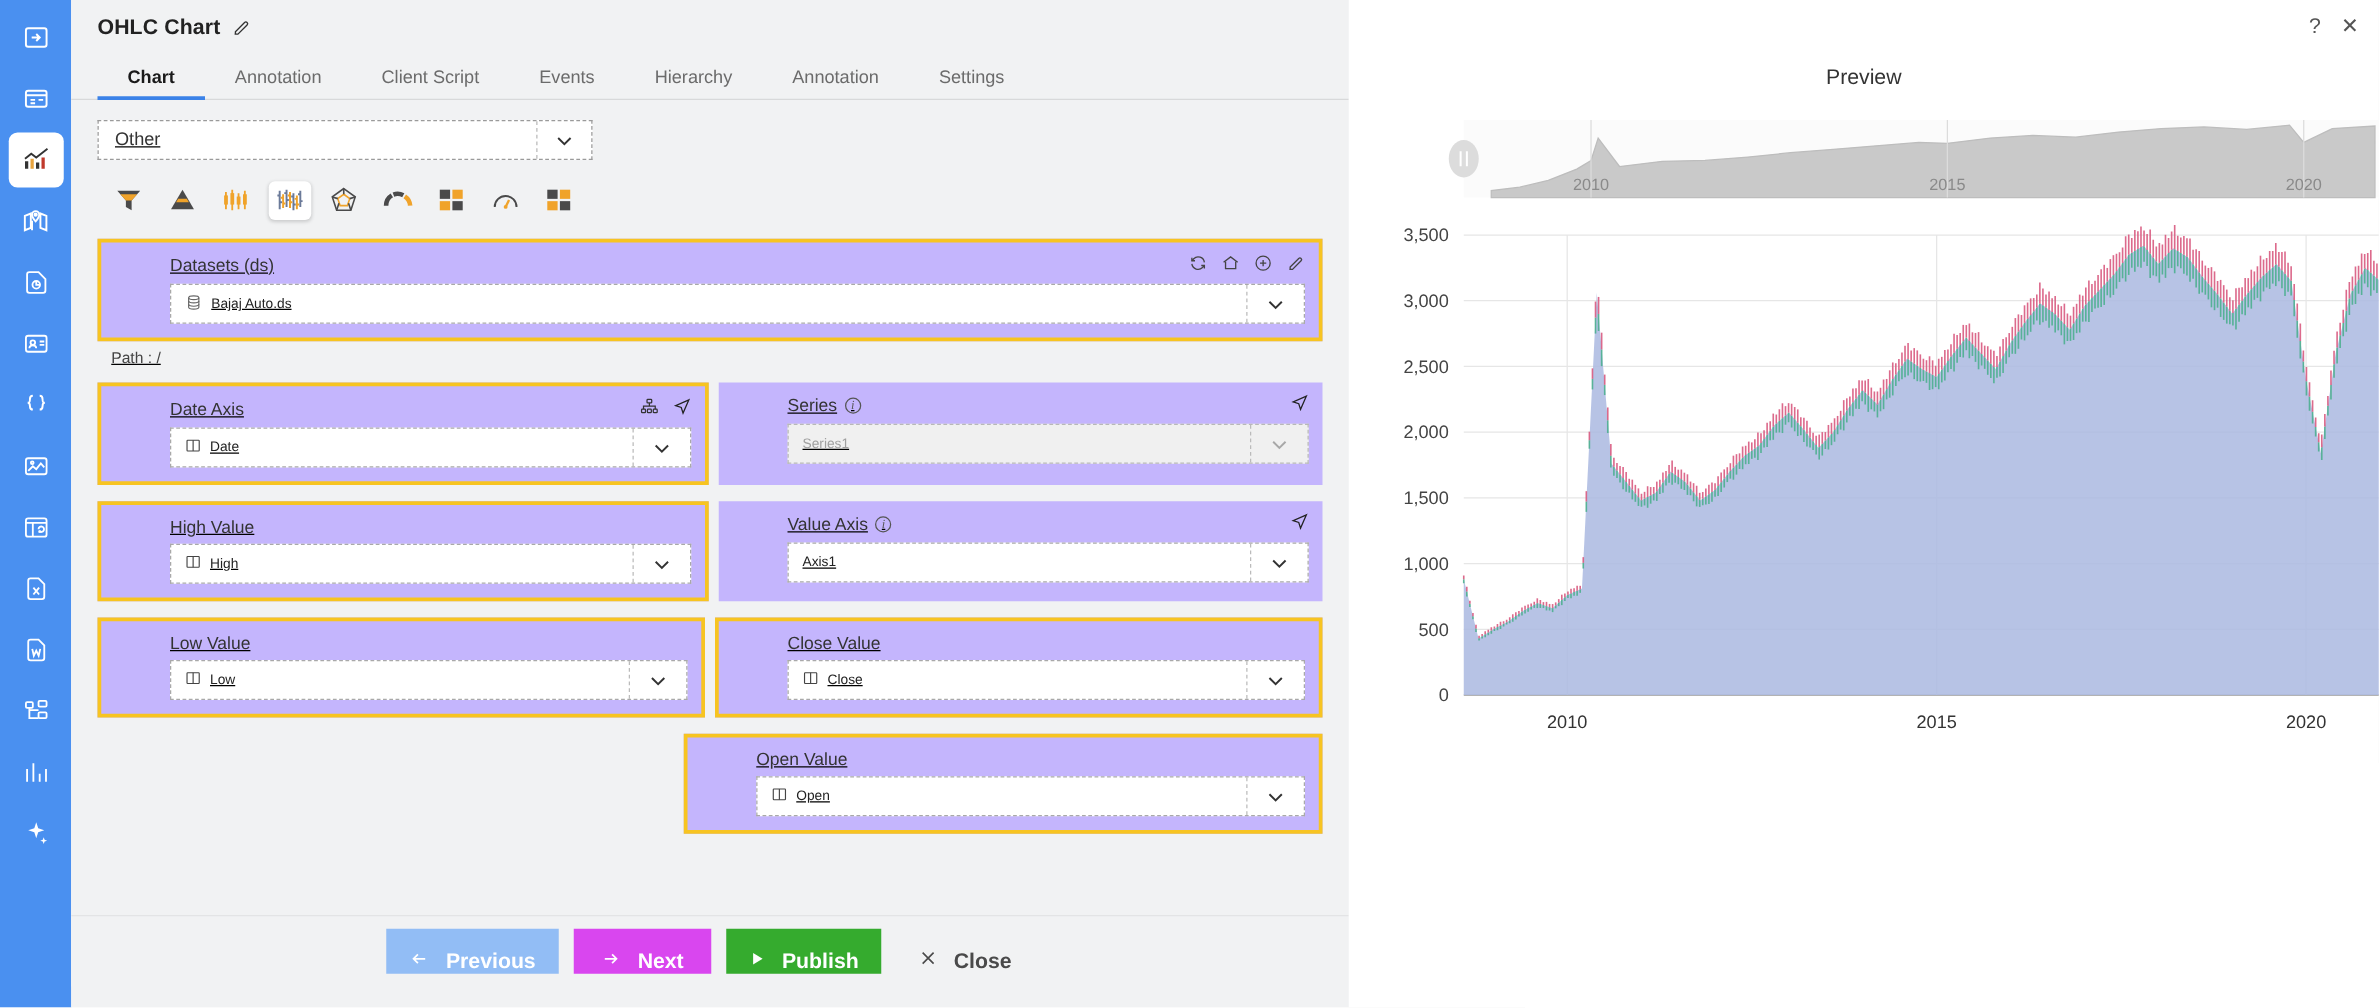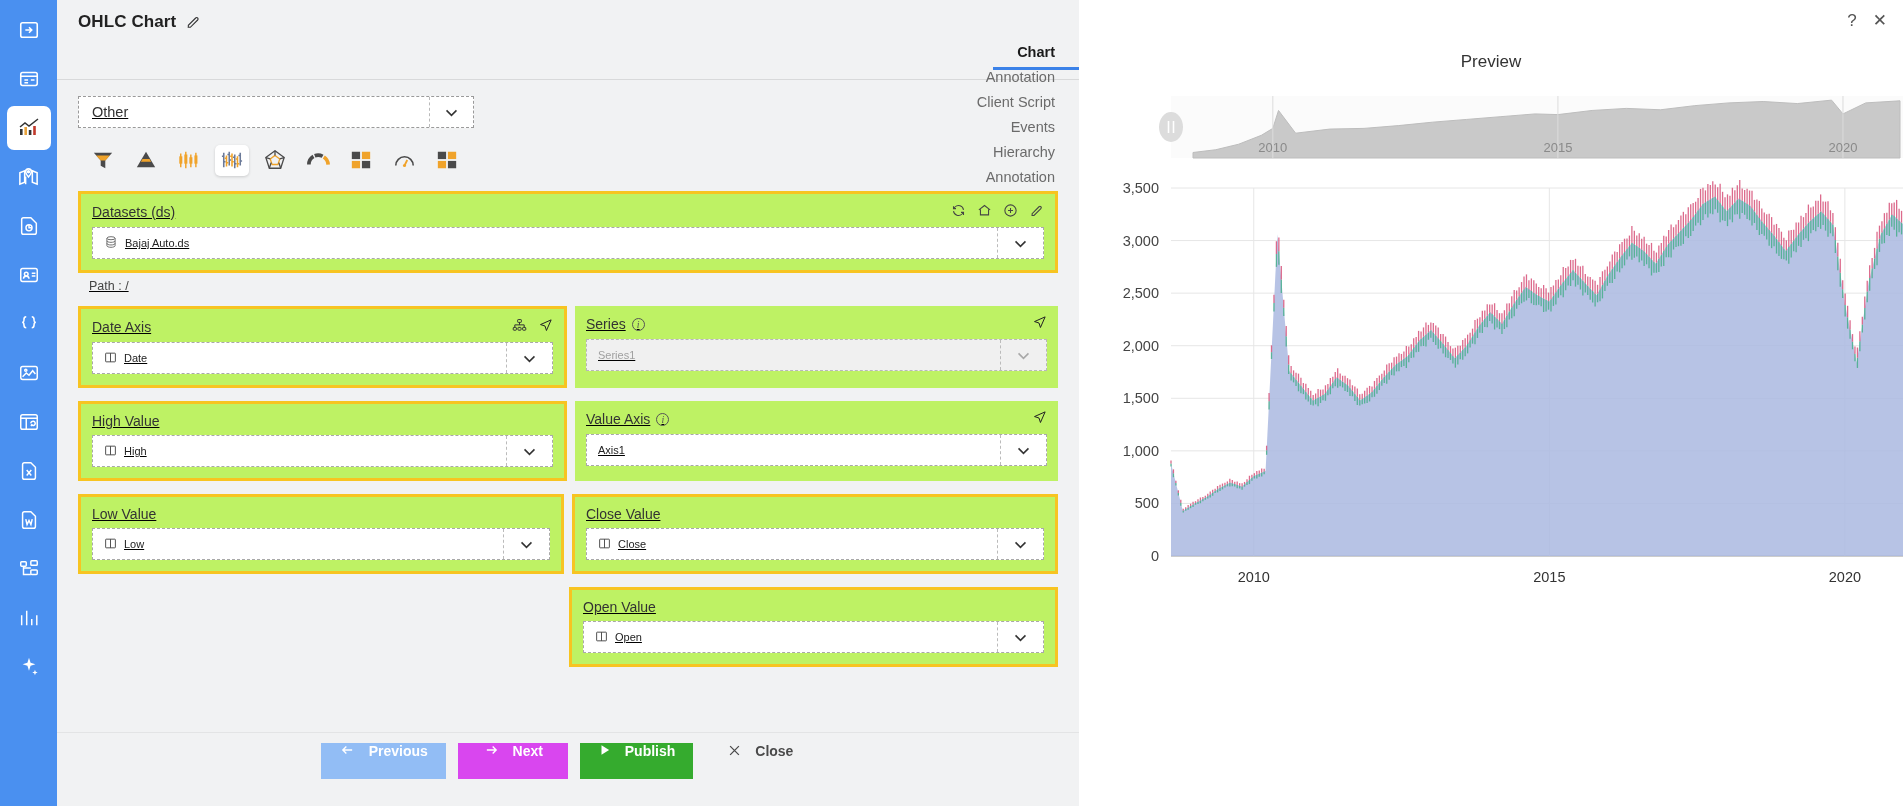--- a/index.html
+++ b/index.html
@@ -44,21 +44,21 @@
   .titlebar {
     height: 44px; display: flex; align-items: center;
     padding-left: 21px; gap: 9px;
   }
   .title-text { font-size: 17px; font-weight: bold; color: #222; letter-spacing: .1px; }
   .edit-ico { cursor: pointer; display:flex; }
 
   .tabs {
     display: flex; align-items: flex-end; height: 36px;
     border-bottom: 1px solid #d8d9da;
-    padding-left: 21px; gap: 0; flex-direction: column;
+    padding-left: 21px; gap: 0;
   }
   .tab {
     font-size: 14.5px; color: #6b6b6b; padding: 0 24px 9px 24px;
     cursor: pointer; position: relative; white-space: nowrap;
   }
   .tab.active { color: #1a1a1a; font-weight: bold; }
   .tab.active::after {
     content: ""; position: absolute; left: 0; right: 0; bottom: -1px;
     height: 3px; background: #3b82e8;
   }
@@ -77,21 +77,21 @@
     border-left: 1px dashed #b9b9b9;
   }
 
   .icon-row { display: flex; align-items: center; gap: 9px; margin-top: 15px; padding-left: 8px; height: 34px; }
   .ci { width: 34px; height: 31px; display:flex; align-items:center; justify-content:center; cursor: pointer; border-radius: 5px; }
   .ci.sel { background: #ffffff; box-shadow: 0 1px 3px rgba(0,0,0,.16); }
 
   
   .group { position: relative; }
   .hl { border: 3px solid #f7c421; }
-  .grey { background: #bef264; }
+  .grey { background: #c4b5fd; padding-left: 44px; }
   .glabel { font-size: 14px; color: #333; padding: 9px 0 6px 11px; display:flex; align-items:center; gap:6px; }
   .gl-icons { margin-left: auto; display: flex; align-items: center; gap: 11px; padding-right: 11px; }
 
   .field {
     height: 32px; background: #fff; border: 1px dashed #a9a9a9;
     display: flex; align-items: center; font-size: 11px; color: #222;
     margin: 0 11px 11px 11px;
     justify-content: center;
   }
   .field.ghost { background: #f0f0f0; color: #a0a0a0; border-color: #b8b8b8; }
@@ -115,21 +115,21 @@
   }
 
   
   .btnbar {
     position: absolute; left: 0; bottom: 0; width: 1022px; height: 57px;
     background: #f1f2f3; border-top: 1px solid #e3e4e5;
     display: flex; align-items: center; justify-content: center; gap: 12px;
   }
   .btn {
     height: 36px; min-width: 110px; border: none; color: #fff;
-    font-size: 14px; font-weight: bold; display: flex; align-items: flex-start;
+    font-size: 17px; font-weight: bold; display: flex; align-items: flex-end;
     justify-content: center; gap: 13px; cursor: pointer; padding: 0 18px;
   }
   .btn.prev { background: #92bdf5; }
   .btn.next { background: #d946ef; }
   .btn.pub { background: #35ab2e; }
   .btn.close { background: transparent; color: #4a4a4a; font-weight: bold; }
 
   
   .vdiv {
     position: absolute; left: 1018px; top: 0; width: 10px; height: 806px;

